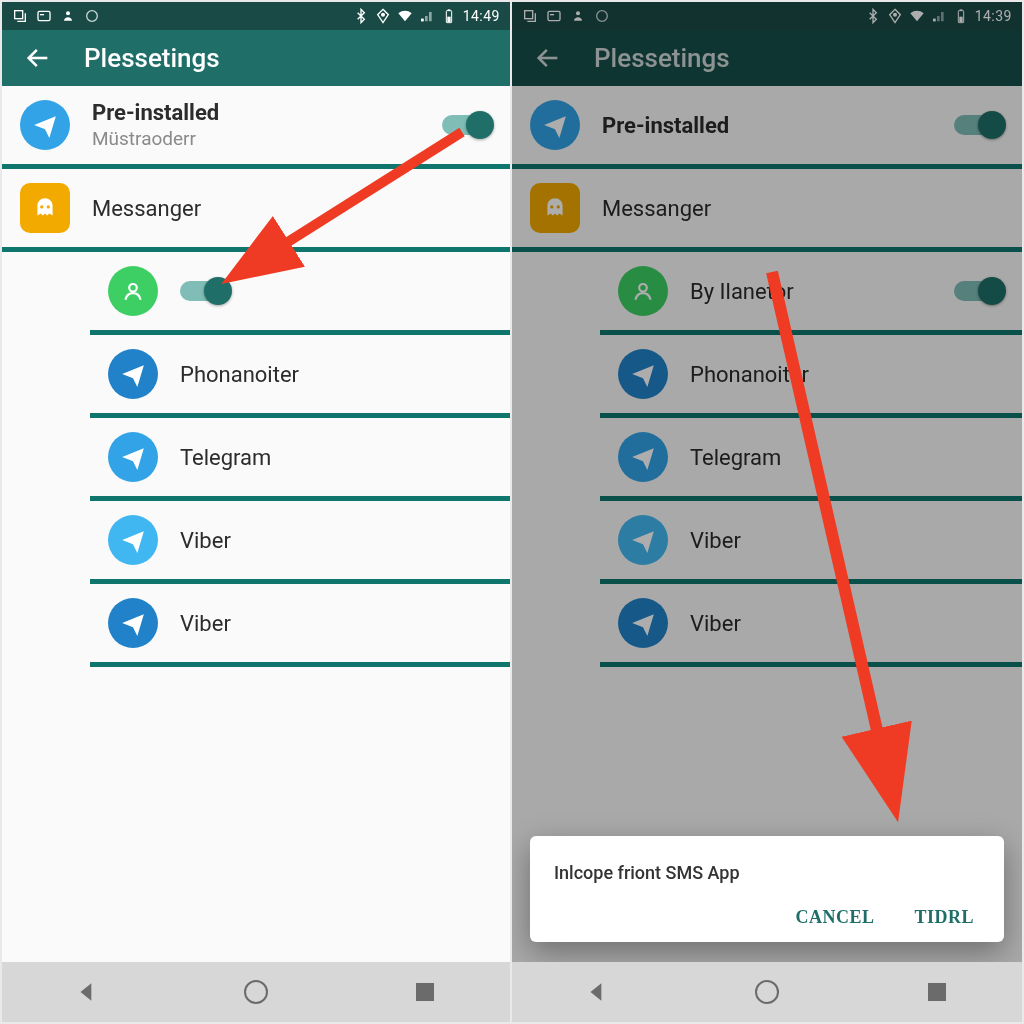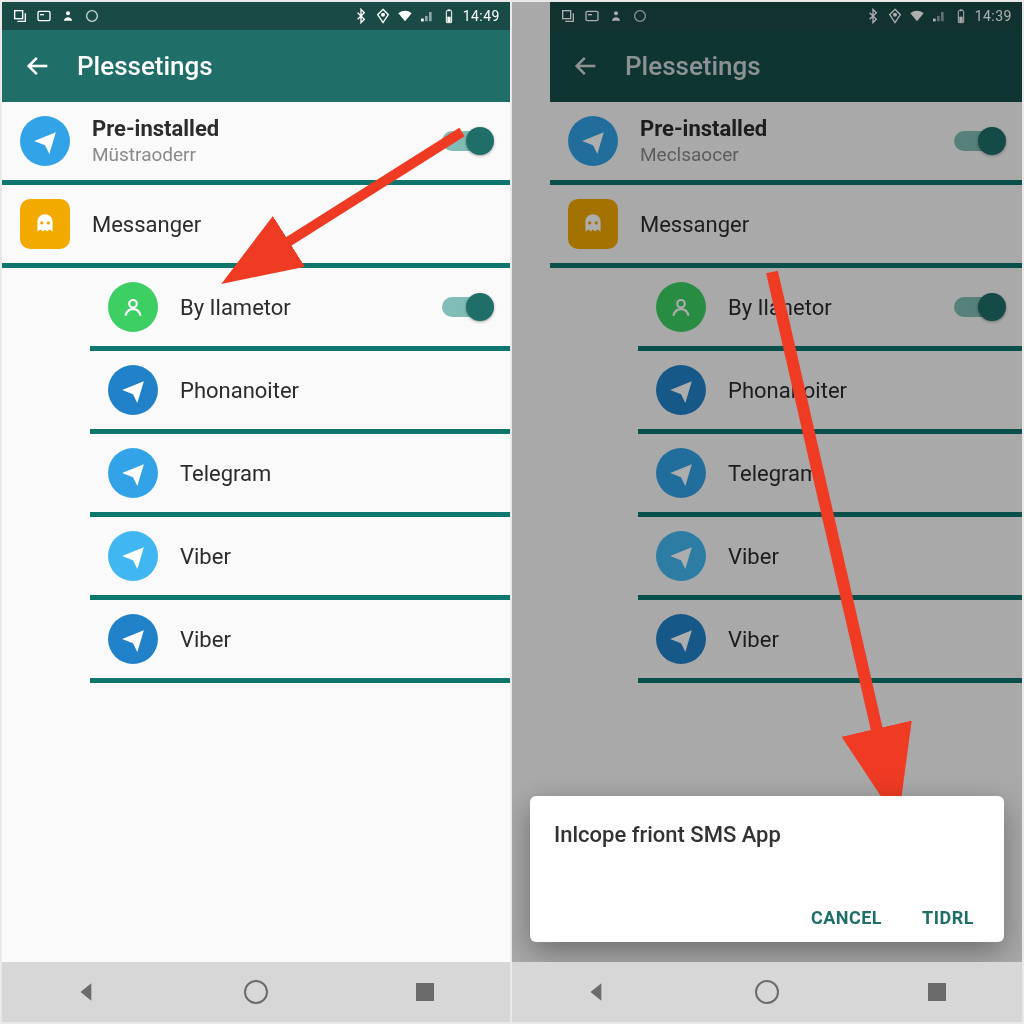--- a/index.html
+++ b/index.html
@@ -1,29 +1,29 @@
 <!DOCTYPE html>
 <html><head>
 <meta charset="utf-8">
 <style>
   * { box-sizing: border-box; margin: 0; padding: 0; }
   html, body { width: 1024px; height: 1024px; background: #ddd; font-family: Roboto, "Helvetica Neue", Arial, sans-serif; }
   .wrap { display: flex; width: 1024px; height: 1024px; }
   .panel { width: 512px; height: 1024px; position: relative; background: #fafafa; border: 2px solid #e9e9e9; overflow: hidden; }
-  .panel + .panel { border-left: none; padding-left: 38px; }
+  .panel + .panel { border-left: none; }
 
   
   .statusbar { height: 28px; background: #1a4a46; color: #fff; display: flex; align-items: center; justify-content: space-between; padding: 0 10px; font-size: 14px; letter-spacing: .5px; }
   .statusbar .left, .statusbar .right { display: flex; align-items: center; gap: 8px; }
   .statusbar .right { gap: 6px; }
   .sb-icon { width: 16px; height: 16px; display: inline-flex; align-items: center; justify-content: center; }
   .sb-icon svg { width: 16px; height: 16px; }
 
   
-  .toolbar { height: 72px; background: #1f6f68; color: #fff; display: flex; align-items: center; padding: 0 18px; gap: 21px; }
+  .toolbar { height: 56px; background: #1f6f68; color: #fff; display: flex; align-items: center; padding: 0 18px; gap: 28px; }
   .back-btn { width: 36px; height: 36px; display: flex; align-items: center; justify-content: center; }
   .back-btn svg { width: 28px; height: 28px; }
   .toolbar .title { font-size: 26px; font-weight: 500; }
 
   
   .content { background: #fafafa; }
   .row { display: flex; align-items: center; padding: 14px 18px; gap: 22px; border-bottom: 5px solid #0f766e; min-height: 76px; }
   .row.indent { margin-left: 88px; }
   .row .texts { flex: 1; }
   .row .name { font-size: 22px; color: #2c2c2c; font-weight: 400; }
@@ -49,22 +49,22 @@
   .navbar { position: absolute; left: 0; right: 0; bottom: 0; height: 60px; background: #d7d7d7; display: flex; align-items: center; justify-content: space-around; }
   .nav-btn { width: 80px; height: 40px; display: flex; align-items: center; justify-content: center; }
   .nav-btn svg { width: 26px; height: 26px; }
   .nav-btn .circle { width: 24px; height: 24px; border: 2px solid #6b6b6b; border-radius: 50%; }
   .nav-btn .square { width: 18px; height: 18px; background: #6b6b6b; }
 
   
   .scrim { position: absolute; inset: 0; background: rgba(0,0,0,.32); }
   .dimmed .toolbar { background: #174f4a; }
   .dialog { position: absolute; left: 18px; right: 18px; bottom: 80px; background: #fff; border-radius: 6px; box-shadow: 0 10px 30px rgba(0,0,0,.35); padding: 26px 24px 14px; }
-  .dialog .dlg-title { font-size: 22px; color: #333; font-weight: 500; }
-  .dialog .dlg-actions { display: flex; justify-content: flex-end; gap: 40px; margin-top: 60px; padding-right: 6px; }
+  .dialog .dlg-title { font-size: 18px; color: #333; font-weight: 500; }
+  .dialog .dlg-actions { display: flex; justify-content: flex-end; gap: 40px; margin-top: 24px; padding-right: 6px; font-family: Liberation Serif, serif; }
   .dialog .dlg-btn { font-size: 18px; font-weight: 700; letter-spacing: .5px; color: #1f6f68; }
 
   
   .arrow { position: absolute; pointer-events: none; }
   .arrow svg { overflow: visible; }
 </style>
 </head>
 <body>
 
 <div class="wrap">
@@ -166,23 +166,20 @@
           <div class="texts">
             <div class="name">Messanger</div>
           </div>
         </div>
         <div class="row indent">
           <div class="app-icon ic-green">
             <svg viewBox="0 0 24 24" fill="none" stroke="#fff" stroke-width="2">
               <circle cx="12" cy="9" r="3.5"></circle>
               <path d="M5 20c1-4 4-6 7-6s6 2 7 6"></path>
             </svg>
-          </div>
-          <div class="texts">
-            <div class="name">By Ilametor</div>
           </div>
           <div class="switch on">
             <div class="knob"></div>
           </div>
         </div>
         <div class="row indent">
           <div class="app-icon ic-dark">
             <svg viewBox="0 0 24 24" fill="#fff">
               <path d="M2 12l20-8-6 20-4-8z"></path>
             </svg>
@@ -322,21 +319,20 @@
 
     <div class="content" id="list-right">
         <div class="row first">
           <div class="app-icon ic-blue">
             <svg viewBox="0 0 24 24" fill="#fff">
               <path d="M2 12l20-8-6 20-4-8z"></path>
             </svg>
           </div>
           <div class="texts">
             <div class="name">Pre-installed</div>
-            <div class="sub">Meclsaocer</div>
           </div>
           <div class="switch on">
             <div class="knob"></div>
           </div>
         </div>
         <div class="row">
           <div class="app-icon ic-yellow square">
             <svg viewBox="0 0 24 24" fill="#fff">
               <path d="M12 3c-4 0-7 3-7 7v9l3-2 2 2 2-2 2 2 2-2 3 2v-9c0-4-3-7-7-7z"></path>
               <circle cx="9" cy="11" r="1.5" fill="#f2a900"></circle>

